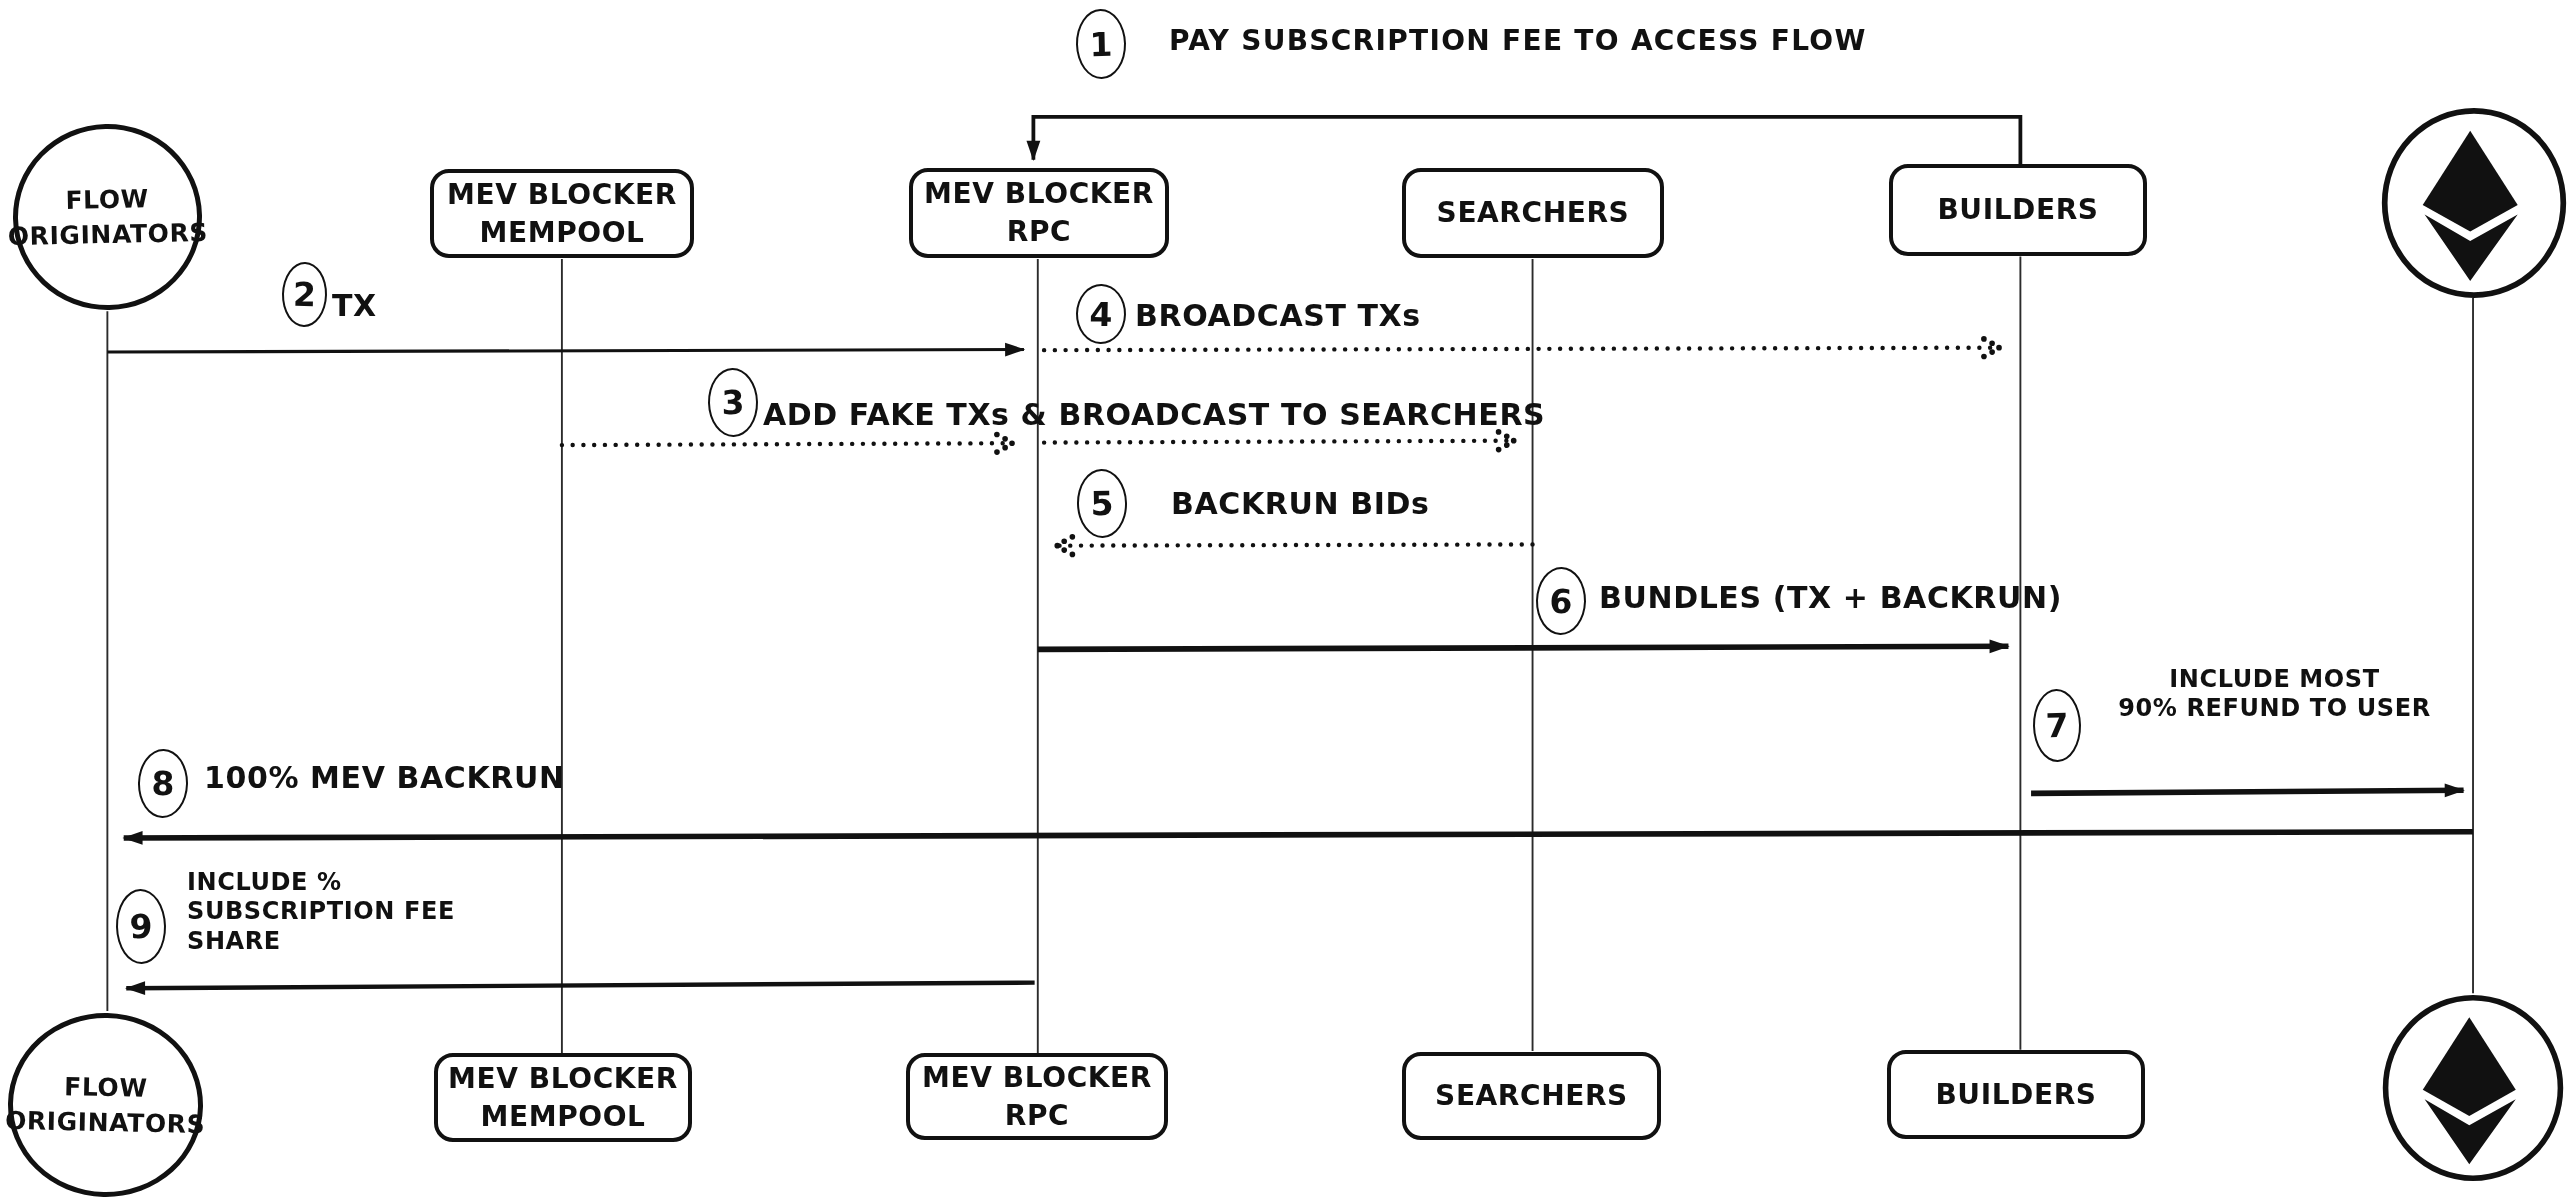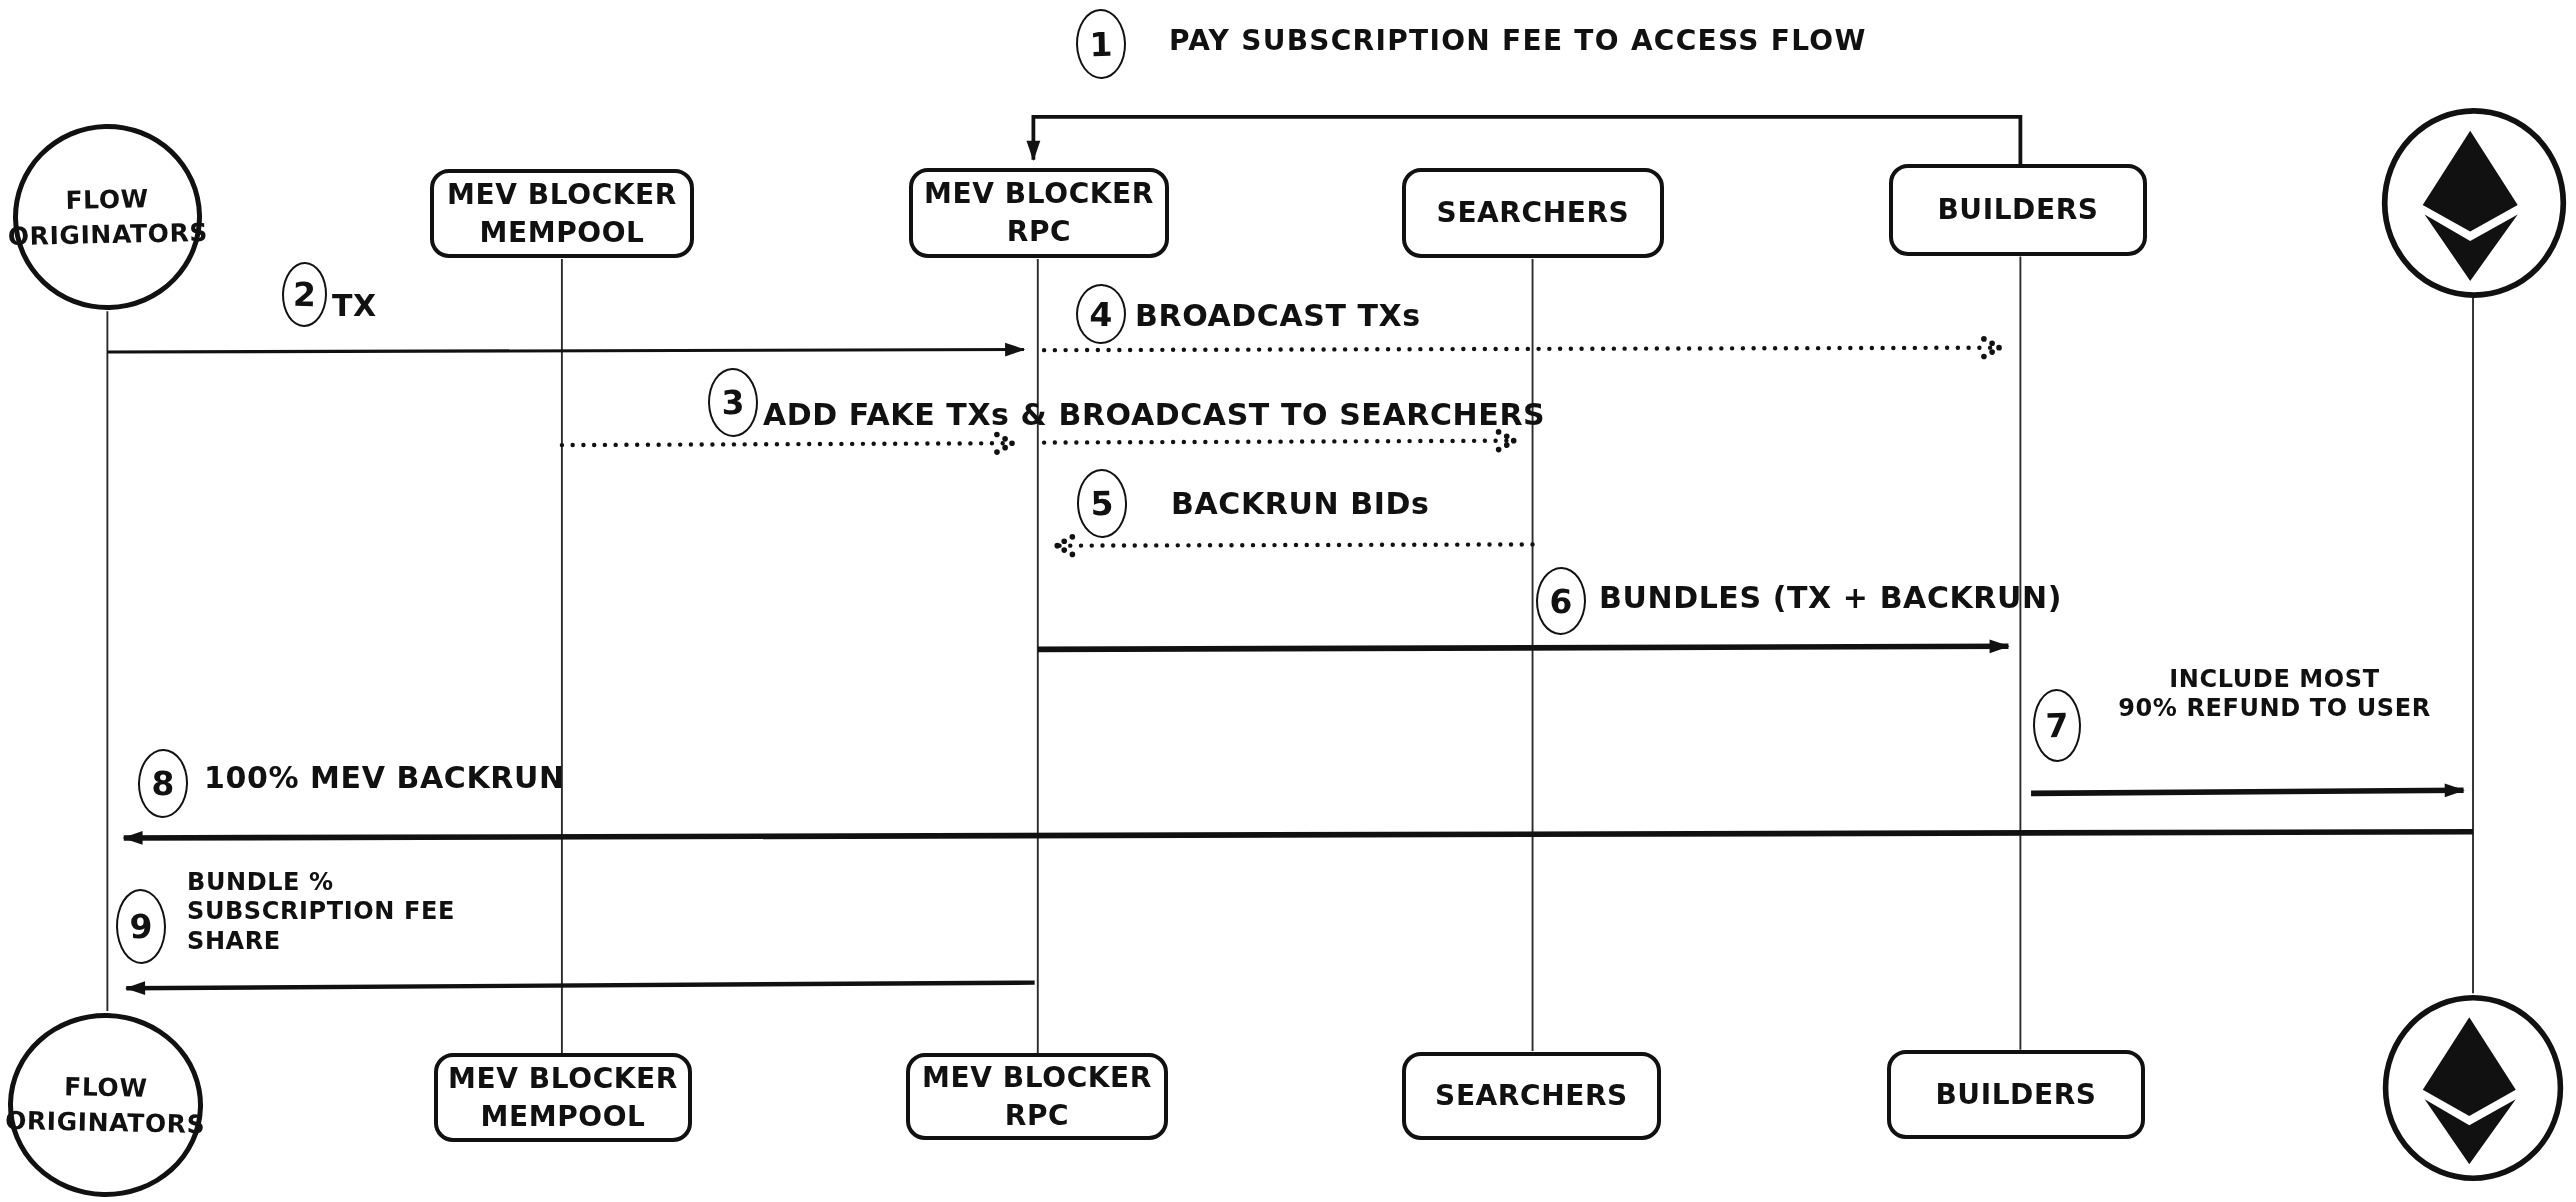--- a/index.html
+++ b/index.html
@@ -181,19 +181,19 @@
   <div class="msg" style="left:1599px;top:580px;">BUNDLES (TX + BACKRUN)</div>
 
   <div class="msg small" style="left:2082px;top:665px;width:385px;text-align:center;white-space:normal;">
     <span style="display:block;">INCLUDE MOST</span>
     <span style="display:block;">90% REFUND TO USER</span>
   </div>
 
   <div class="msg" style="left:204px;top:760px;">100% MEV BACKRUN</div>
 
   <div class="msg small" style="left:187px;top:868px;white-space:normal;">
-    <span style="display:block;">BUNDLE %</span>
+    <span style="display:block;">INCLUDE %</span>
     <span style="display:block;">SUBSCRIPTION FEE</span>
     <span style="display:block;">SHARE</span>
   </div>
 
 </div>
 
 
 </body></html>

